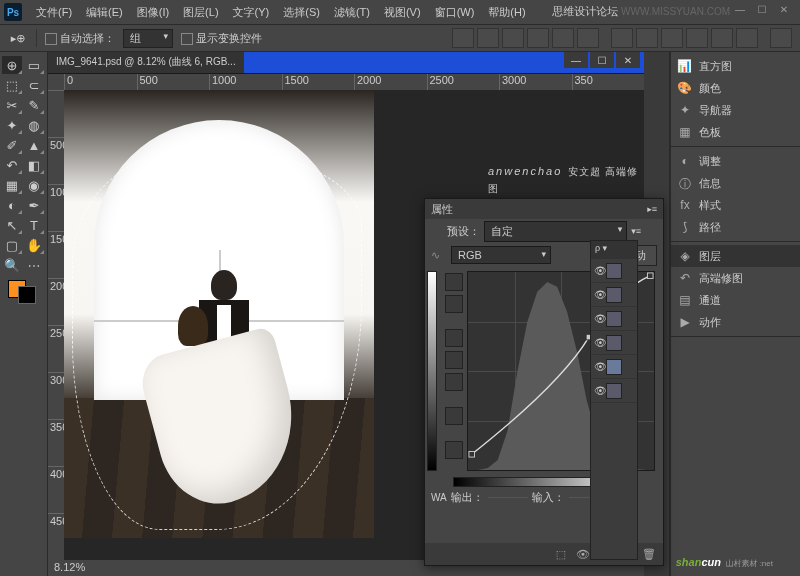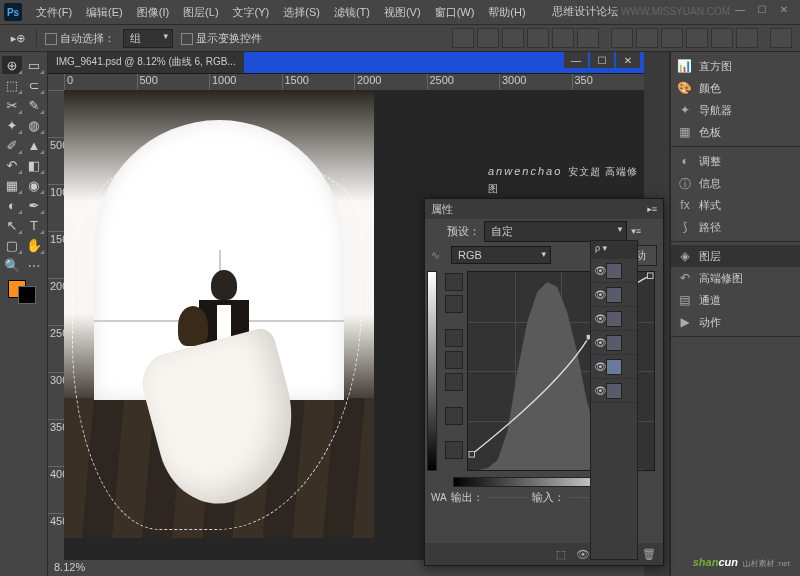--- a/index.html
+++ b/index.html
@@ -81,21 +81,21 @@
 .rpanel{width:130px;background:#454545;border-left:1px solid #2a2a2a;display:flex;flex-direction:column}
 .rpanel-strip{width:26px;background:#3a3a3a;border-right:1px solid #2a2a2a}
 .rpanel-group{border-bottom:1px solid #2a2a2a;padding:3px 0}
 .rpanel-item{height:22px;display:flex;align-items:center;padding:0 6px;gap:6px}
 .rpanel-item .ic{width:16px;height:14px;font-size:12px;color:#aaa;text-align:center}
 .rpanel-item.act{background:#333}
 .right-wrap{display:flex;width:156px}
 .watermark{position:absolute;top:110px;left:440px;color:#888;font-size:14px;font-style:italic;letter-spacing:2px}
 .watermark .cn{font-size:10px;letter-spacing:1px;font-style:normal;margin-left:6px}
 .watermark .sub{font-size:7px;letter-spacing:1px;font-style:normal;color:#666}
-.sc-logo{position:absolute;bottom:6px;right:10px;font-size:16px;font-weight:bold;font-style:italic}
+.sc-logo{position:absolute;bottom:6px;right:27px;font-size:16px;font-weight:bold;font-style:italic}
 .sc-logo .g{color:#7aad3a}
 .sc-logo .w{color:#fff}
 .sc-logo .sm{font-size:8px;color:#999;font-style:normal;font-weight:normal}
 .top-brand{position:absolute;top:4px;right:70px;font-size:10px;color:#999}
 .layers-mini{position:absolute;top:240px;right:162px;width:48px;height:320px;background:#3c3c3c;border:1px solid #222}
 .layers-mini .hdr{height:18px;background:#333;font-size:9px;padding:2px 4px}
 .layers-mini .row{height:24px;border-bottom:1px solid #333;display:flex;align-items:center;padding:0 3px;gap:2px}
 .layers-mini .eye{width:10px;font-size:10px}
 .layers-mini .th{width:16px;height:16px;background:#5a5a6a;border:1px solid #222}
 </style>

